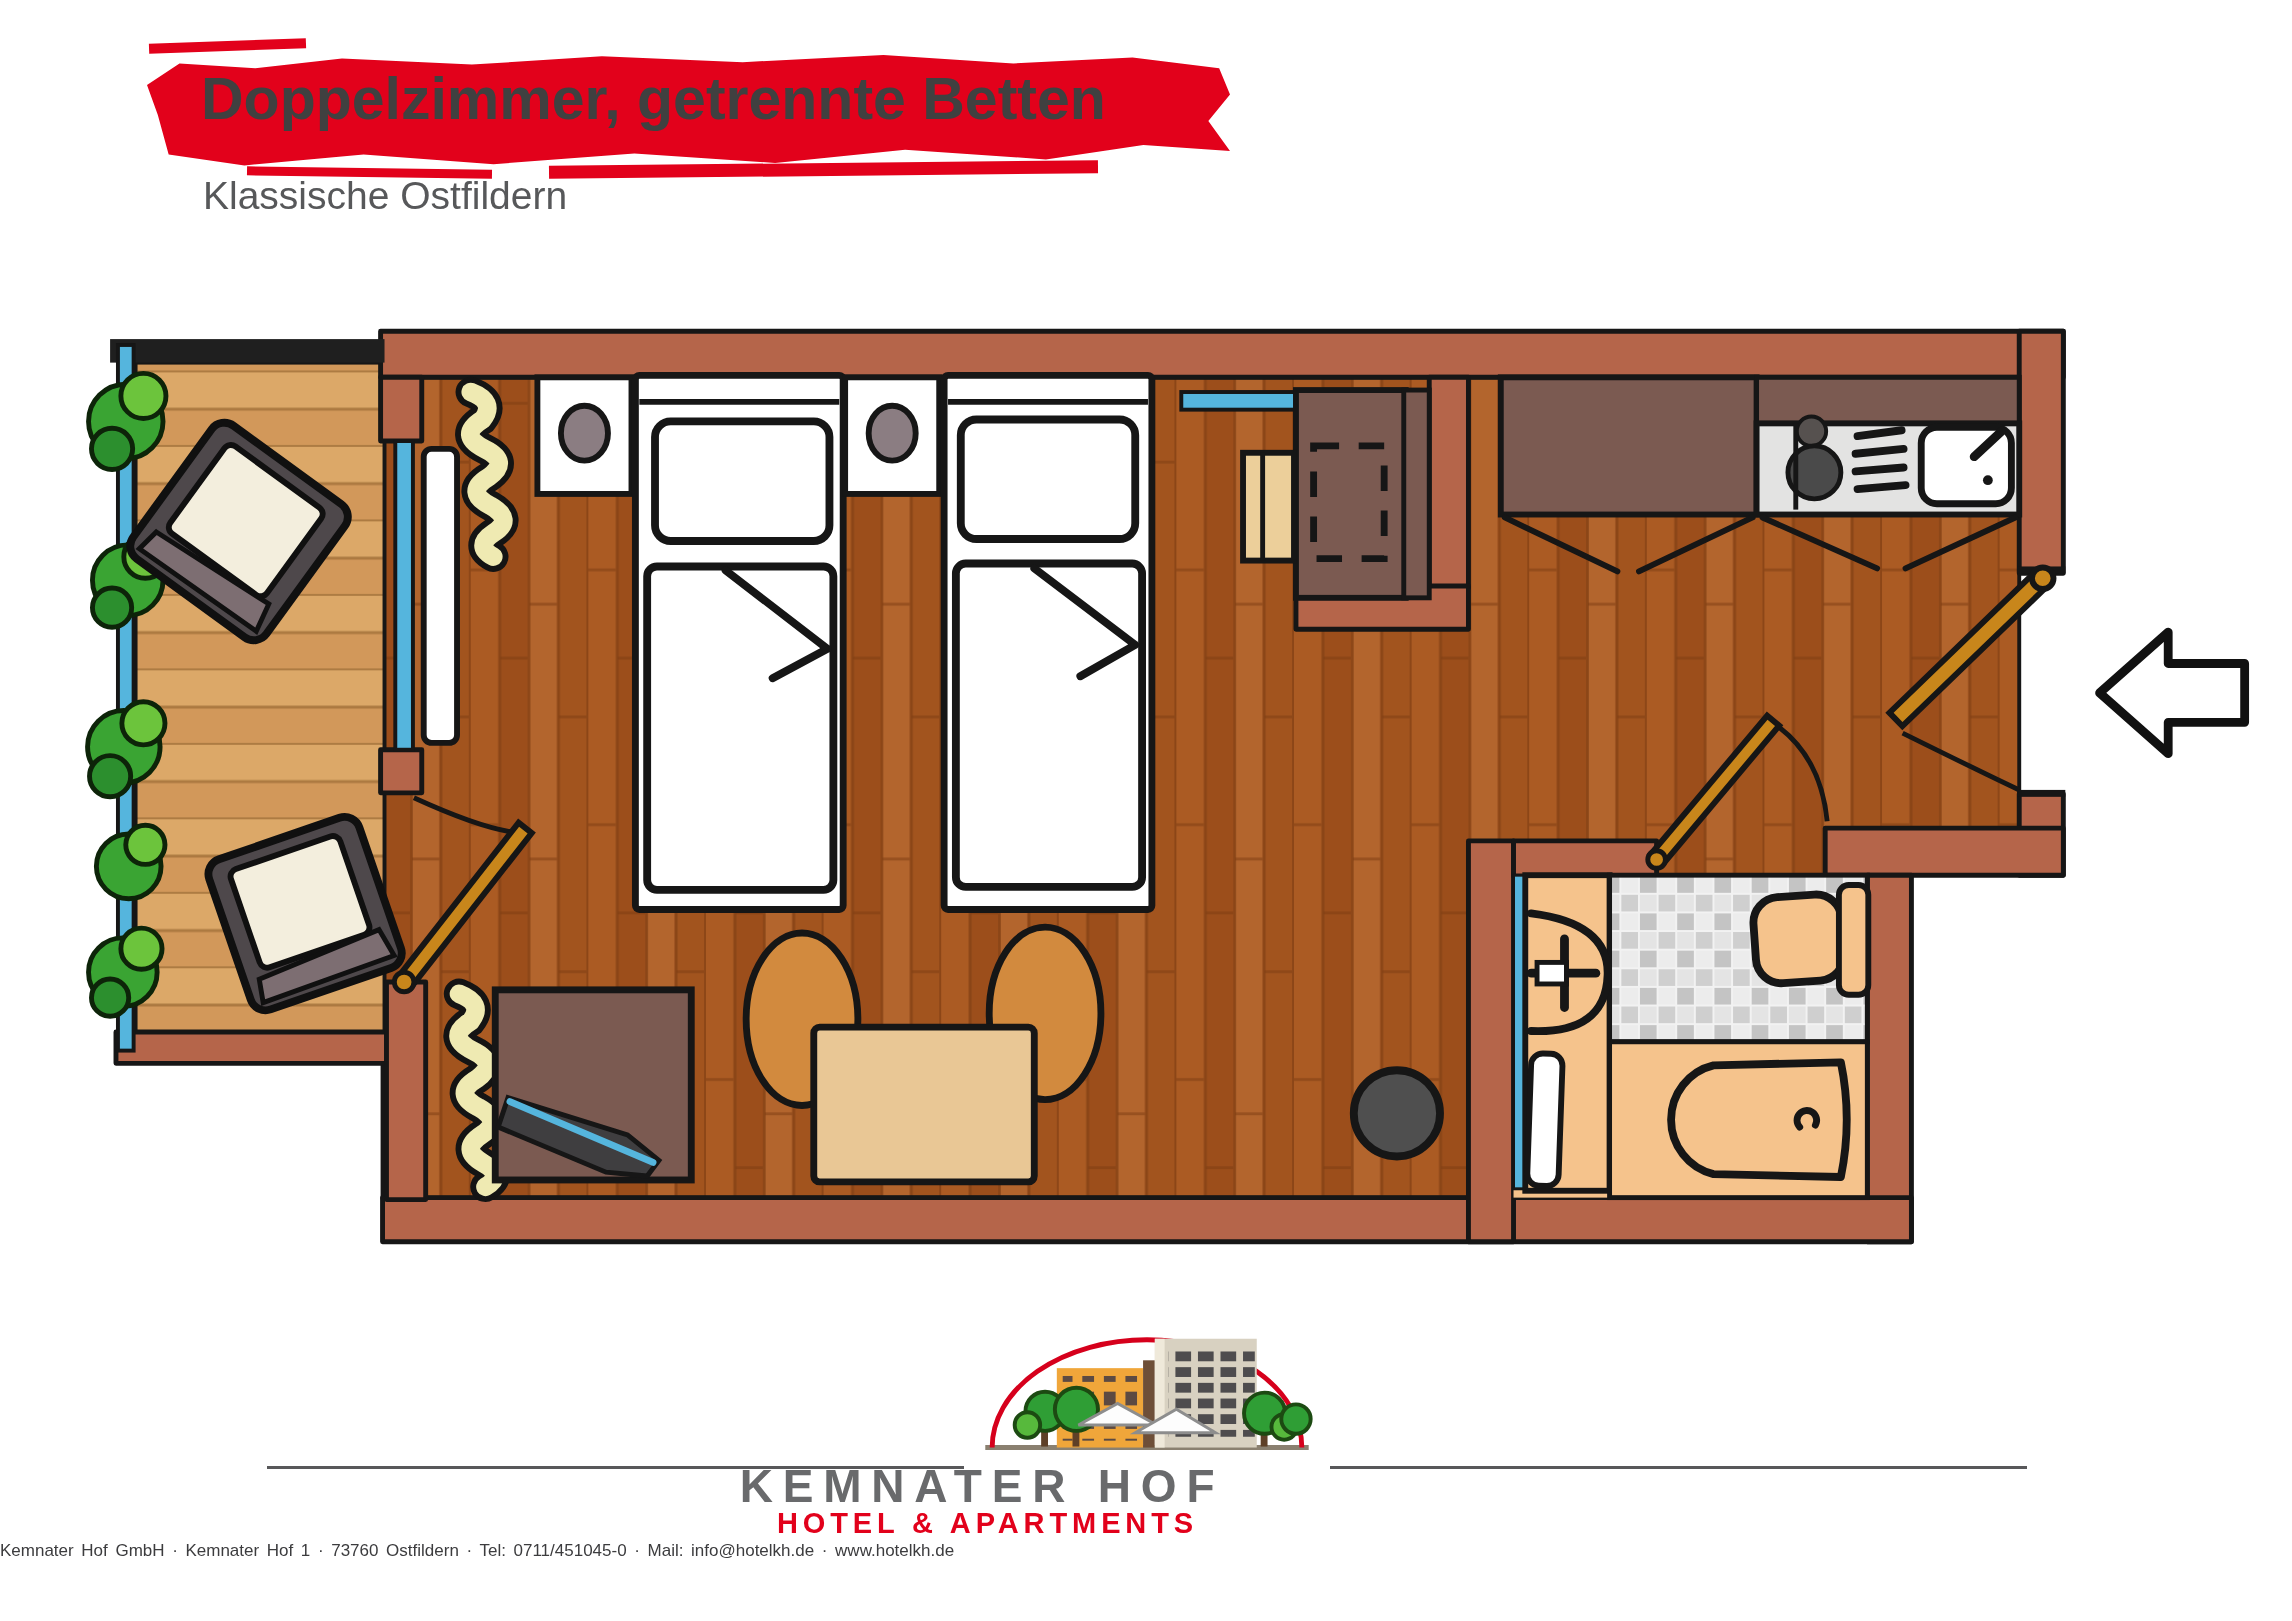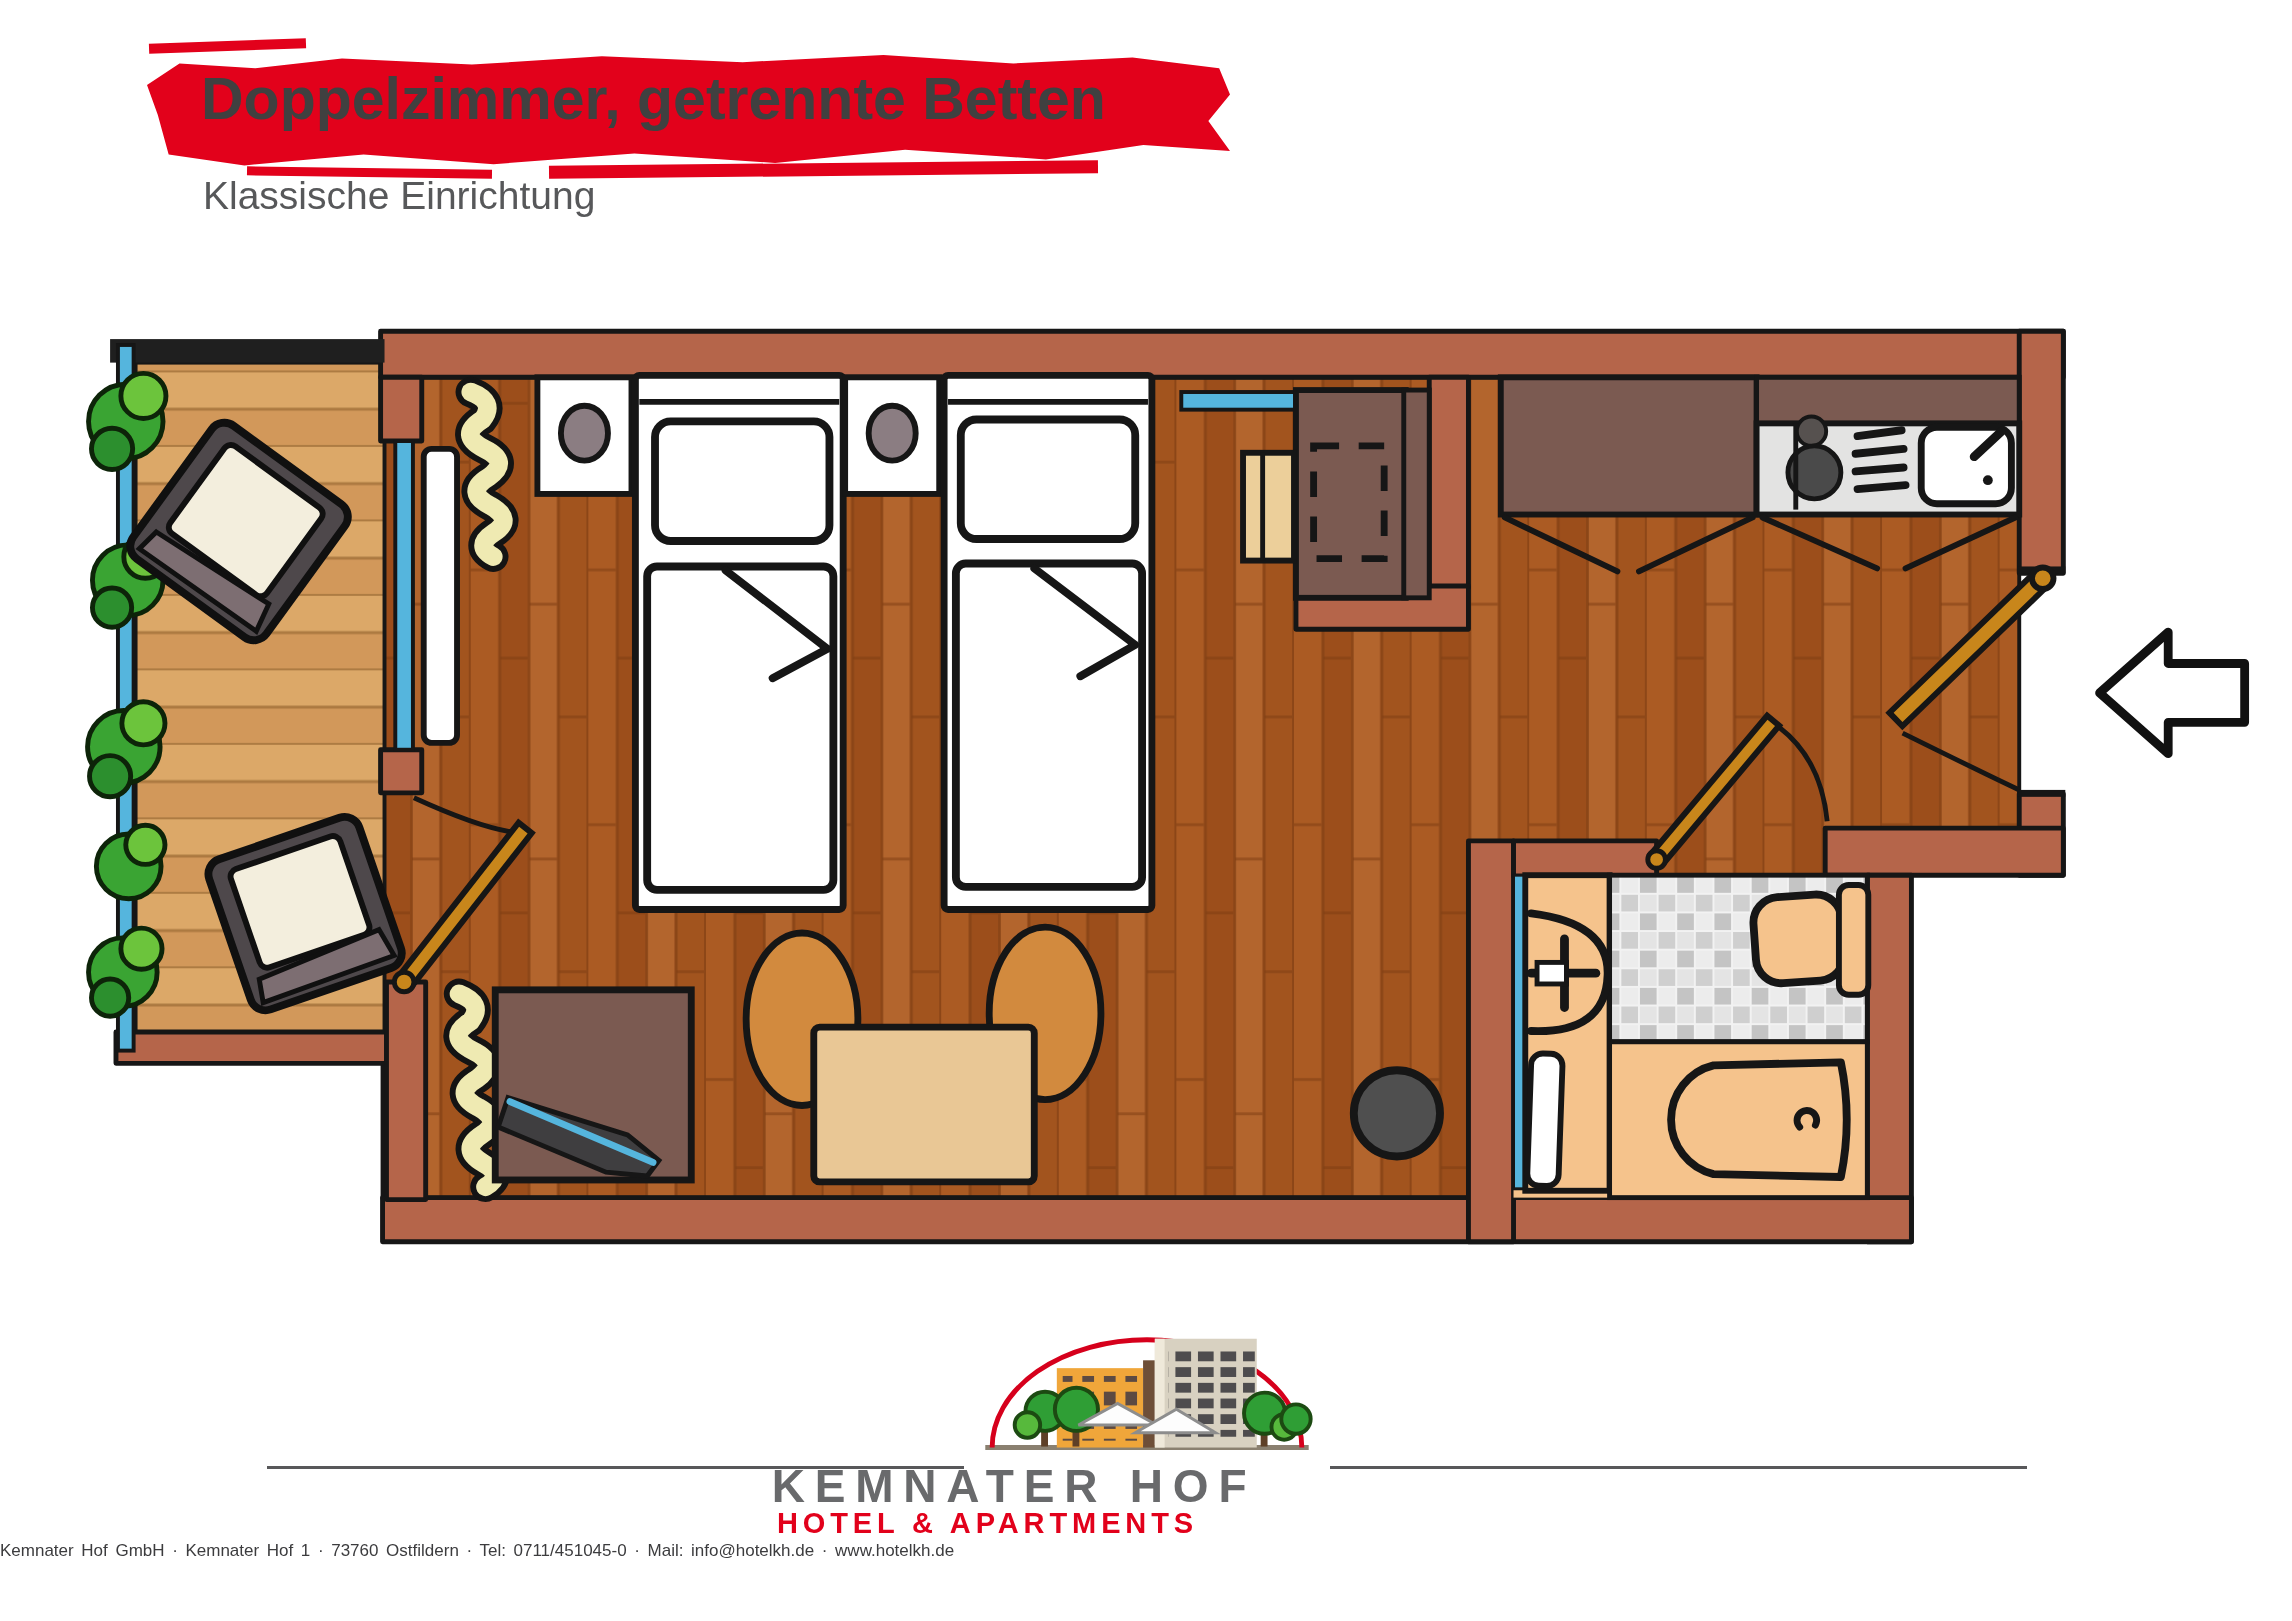--- a/index.html
+++ b/index.html
@@ -13,21 +13,21 @@
   .title-streak2{position:absolute;left:247px;top:168px;width:245px;height:8.8px;background:#e2011b;transform:rotate(0.8deg);}
   .title-streak3{position:absolute;left:149px;top:41px;width:157px;height:9.8px;background:#e2011b;transform:rotate(-2deg);}
   .page-title{position:absolute;left:201px;top:65px;width:980px;color:#404040;
     font-size:59px;font-weight:700;letter-spacing:0px;}
   .page-subtitle{position:absolute;left:203px;top:174px;color:#57585a;font-size:39px;font-weight:400;}
   
   .divider{position:absolute;top:1466px;height:2.9px;background:#58585a;}
   .divider.left{left:267px;width:697px;}
   .divider.right{left:1330px;width:697px;}
   .logo-name{position:absolute;left:0;top:1459px;width:1964px;text-align:center;color:#696a6c;
-    font-size:46px;font-weight:800;letter-spacing:9.8px;padding-left:32px;}
+    font-size:46px;font-weight:800;letter-spacing:9.8px;}
   .logo-tagline{position:absolute;left:0;top:1507px;width:1975px;text-align:center;color:#e2011b;
     font-size:29px;font-weight:700;letter-spacing:4.9px;}
   .footer-line{position:absolute;left:0;top:1541px;width:2234px;text-align:left;color:#3c3c3e;
     font-size:17px;word-spacing:2.9px;}
 </style>
 </head>
 <body>
 
 <div class="page">
 
@@ -289,21 +289,21 @@
         <polygon points="1158,1462 1240,1462 1200,1438" fill="#fdfdfd" stroke="#8d8d8d" stroke-width="3"></polygon>
       </g>
     </g>
   </svg>
 
   <div class="title-band"></div>
   <div class="title-streak1"></div>
   <div class="title-streak2"></div>
   <div class="title-streak3"></div>
   <div class="page-title">Doppelzimmer, getrennte Betten</div>
-  <div class="page-subtitle">Klassische Einrichtung</div>
+  <div class="page-subtitle">Klassische Ostfildern</div>
 
   <div class="divider left"></div>
   <div class="divider right"></div>
   <div class="logo-name">KEMNATER HOF</div>
   <div class="logo-tagline">HOTEL &amp; APARTMENTS</div>
   <div class="footer-line">Kemnater Hof GmbH  ·  Kemnater Hof 1  ·  73760 Ostfildern  ·  Tel: 0711/451045-0  ·  Mail: info@hotelkh.de  ·  www.hotelkh.de</div>
 
 </div>
 
 

